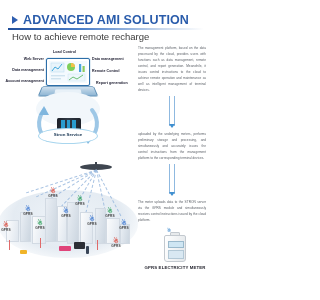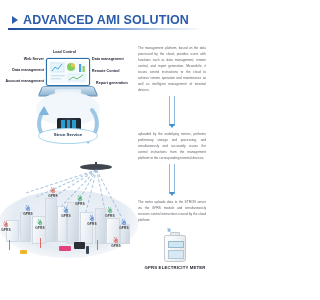--- a/index.html
+++ b/index.html
@@ -181,20 +181,21 @@
 <body>
 
 <div class="page">
 
   <div class="header">
     <div class="title-row">
       <span class="tri-bullet"></span>
       <span class="main-title">ADVANCED AMI SOLUTION</span>
     </div>
     <div class="divider"></div>
+    <div class="subtitle">How to achieve remote recharge</div>
   </div>
 
   <div class="diagram">
 
     <div class="lbl r" style="left:53px; top:6px;">Load Control</div>
     <div class="lbl l" style="left:8px;  top:13px; width:36px;">Web Server</div>
     <div class="lbl l" style="left:0px;  top:24px; width:44px;">Data management</div>
     <div class="lbl l" style="left:-4px; top:35px; width:48px;">Account management</div>
 
     <div class="lbl r" style="left:92px; top:13px;">Data management</div>

